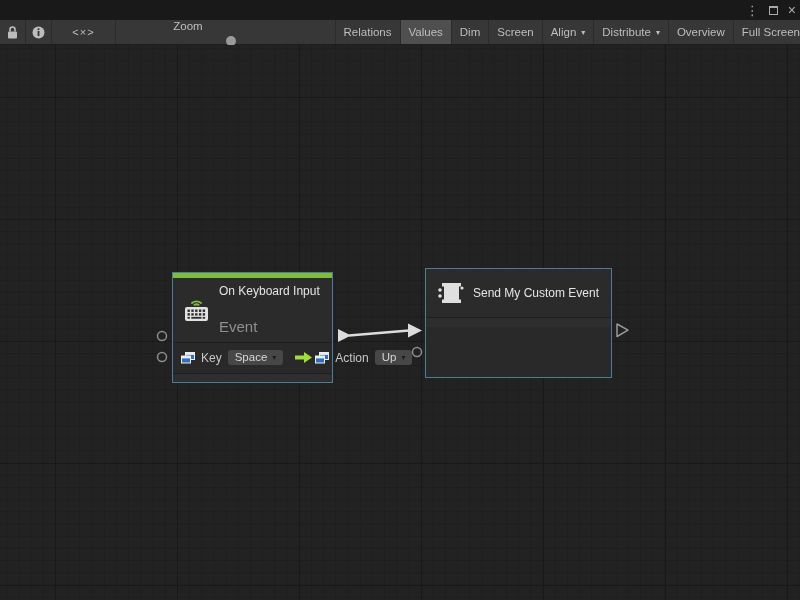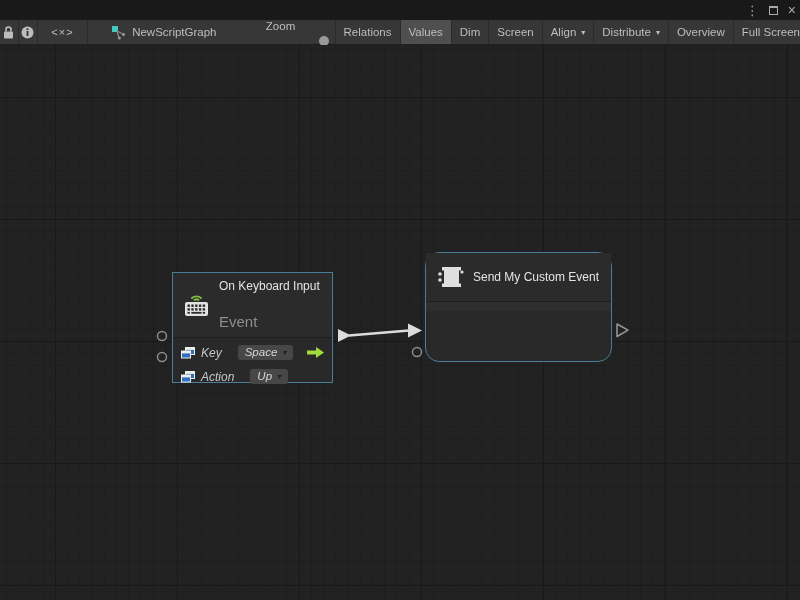--- a/index.html
+++ b/index.html
@@ -42,25 +42,25 @@
       linear-gradient(90deg, #1e1e1e 1px, transparent 1px);
     background-size:122px 122px, 122px 122px, 12.2px 12.2px, 12.2px 12.2px;
     background-position:55px 52px, 55px 52px, 55px 52px, 55px 52px; }
 
   
   .node { position:absolute; background:#292929; border:1px solid #4A7E98; display:flex; flex-direction:column; }
   .node-accent { height:6px; background:#7FBE3D; }
   .node-header { display:flex; align-items:center; gap:9px; padding:6px 10px 7px 10px; background:#2b2b2b; }
   .node-title { color:#E4E4E4; font-size:12px; white-space:nowrap; }
   .node-sub { color:#8F8F8F; font-size:15px; margin-top:20px; }
-  .node-body { border-top:1px solid #1e1e1e; padding:4px 8px 5px 8px; display:flex; flex-direction:column; gap:3px; flex:1;font-style:italic; }
+  .node-body { border-top:1px solid #1e1e1e; padding:4px 8px 5px 8px; display:flex; flex-direction:row; gap:3px; flex:1; }
   .node-footer { height:10px; background:#2e2e2e; border-top:1px solid #1e1e1e; }
   .prow { display:flex; align-items:center; gap:6px; height:21px; color:#C6C6C6; font-size:12px; }
   .dropdown { display:inline-flex; align-items:center; gap:5px; background:#474747; border-radius:3px;
-    padding:1px 7px 2px 7px; color:#D6D6D6; font-size:11.5px;margin-left:10px; }
+    padding:1px 7px 2px 7px; color:#D6D6D6; font-size:11.5px; }
   .dropdown .tri { color:#1d1d1d; font-size:8px; }
   .flex-sp { flex:1; }
   .valbox { background:#1c1c1c; border:1px solid #4a4a4a; border-radius:2px; min-width:16px; height:17px;
     display:inline-flex; align-items:center; justify-content:center; color:#E6E6E6; font-size:11.5px; padding:0 4px; }
   .tealdot { width:9px; height:9px; border-radius:50%; background:#43D1BC; }
 
   svg { display:block; }
   .overlay { position:absolute; left:0; top:0; pointer-events:none; }
 </style>
 </head>
@@ -85,29 +85,20 @@
     <svg width="13" height="13" viewBox="0 0 13 13">
       <circle cx="6.5" cy="6.5" r="6" fill="#BDBDBD"></circle>
       <rect x="5.6" y="5" width="1.8" height="5" fill="#333"></rect>
       <rect x="5.6" y="2.3" width="1.8" height="1.8" fill="#333"></rect>
     </svg>
   </div>
   <div class="tb-btn code">
     <span style="font-size:11px; letter-spacing:1px;">&lt;×&gt;</span>
   </div>
   <div class="tb-spacer"></div>
-  <div class="graph-name">
-    <svg width="15" height="15" viewBox="0 0 15 15">
-      <rect x="1" y="1" width="6" height="6" fill="#45C8BE"></rect>
-      <path d="M6 6l6 3M6 6l2 7" stroke="#8a8a8a" stroke-width="1.2" fill="none"></path>
-      <circle cx="12.5" cy="9.5" r="1.5" fill="#9a9a9a"></circle>
-      <circle cx="8.3" cy="13" r="1.5" fill="#9a9a9a"></circle>
-    </svg>
-    <span>NewScriptGraph</span>
-  </div>
   <div class="zoom-area">
     <span>Zoom</span>
     <span class="zoom-track">
       <span class="zoom-handle"></span>
     </span>
     <span>1x</span>
   </div>
   <div class="tb-right">
     <div class="tb-btn">
       <span>Relations</span>
@@ -196,21 +187,21 @@
         <span>Action</span>
         <span class="dropdown">
           <span>Up</span>
           <span class="tri">▾</span>
         </span>
       </div>
     </div>
     <div class="node-footer"></div>
   </div>
 
-  <div class="node" style="left:425px; top:207px; width:187px; height:110px;border-radius:14px;">
+  <div class="node" style="left:425px; top:223px; width:187px; height:110px;">
     <div class="node-header" style="padding:11px 10px;">
       <svg width="28" height="26" viewBox="0 0 28 26">
         <rect x="8" y="3" width="15" height="20" fill="#DFDFDF"></rect>
         <rect x="6" y="3" width="19" height="3.5" fill="#DFDFDF"></rect>
         <rect x="6" y="19.5" width="19" height="3.5" fill="#DFDFDF"></rect>
         <circle cx="4" cy="10" r="1.8" fill="#DFDFDF"></circle>
         <circle cx="4" cy="16" r="1.8" fill="#DFDFDF"></circle>
         <circle cx="26" cy="8" r="1.6" fill="#DFDFDF"></circle>
       </svg>
       <div class="node-title">Send My Custom Event</div>

